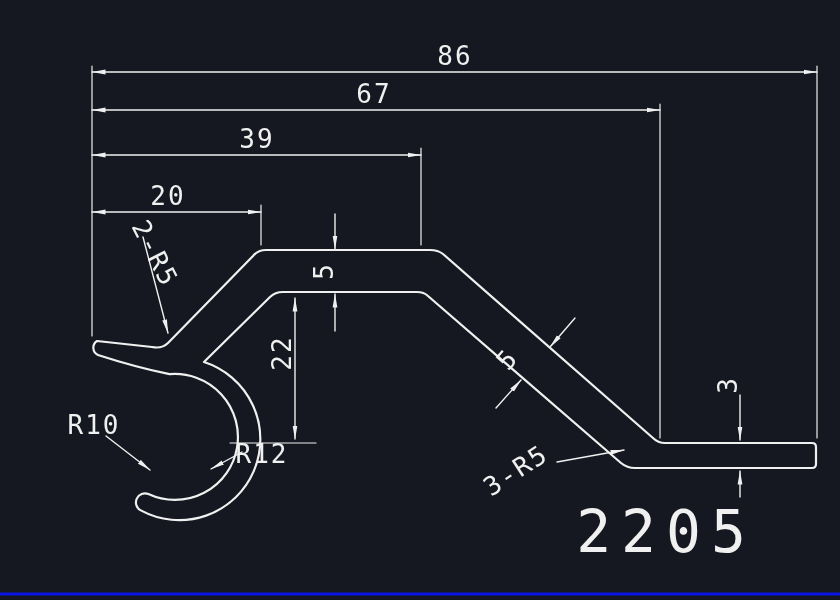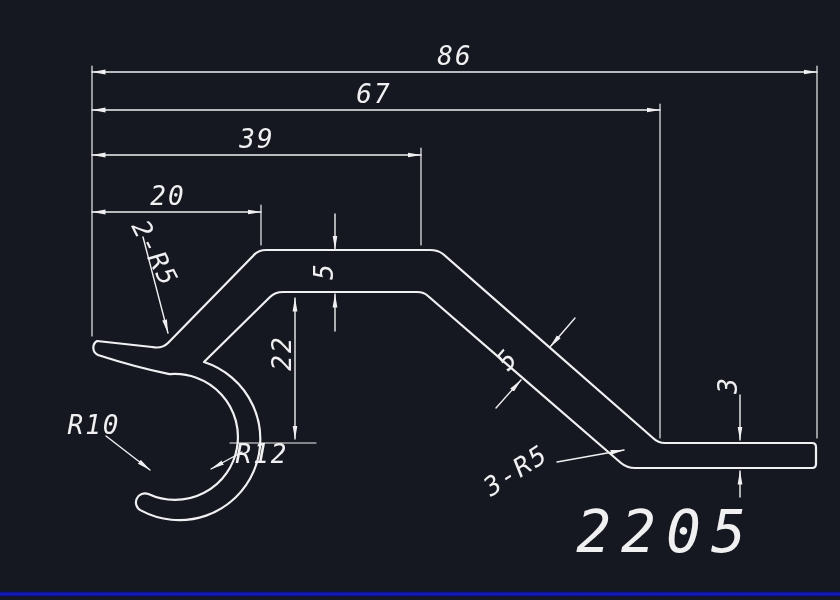--- a/index.html
+++ b/index.html
@@ -3,21 +3,21 @@
 <meta charset="utf-8">
 <style>
   :root{
     --bg:#151820;
     --line:#f0f0f0;
     --accent:#0b16e6;
   }
   html,body{margin:0;padding:0;background:var(--bg);}
   .canvas{
     width:840px;height:600px;position:relative;
-    background:var(--bg);overflow:hidden;font-style:italic;
+    background:var(--bg);overflow:hidden;
   }
   svg{display:block;}
   svg path.geo, svg line.geo{
     stroke:var(--line);fill:none;
     stroke-linecap:round;stroke-linejoin:round;
   }
   .profile{stroke-width:2.2;}
   .dimline{stroke-width:1.4;}
   .extline{stroke-width:1.2;}
   .leader{stroke-width:1.4;}

